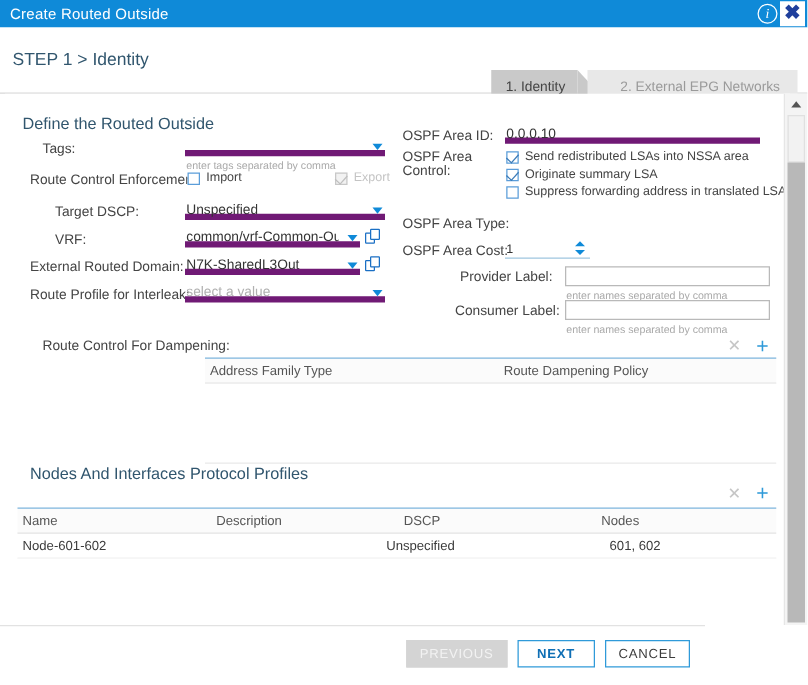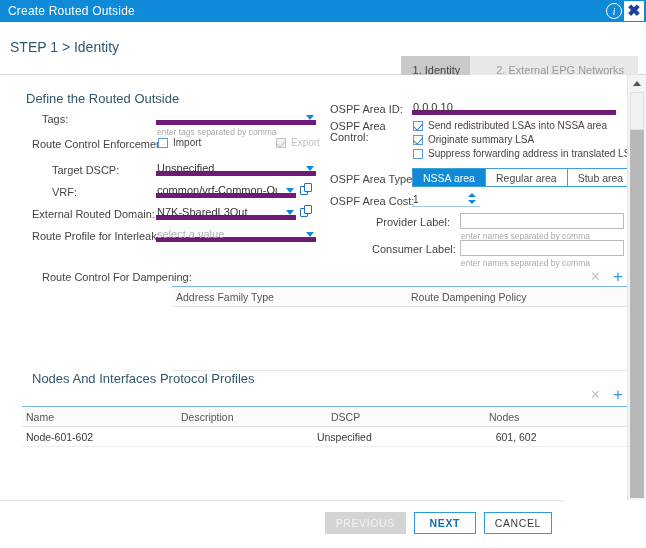--- a/index.html
+++ b/index.html
@@ -109,27 +109,27 @@
     right: -13px; top: 0;
     width: 0; height: 0;
     border-top: 14px solid transparent;
     border-bottom: 14px solid transparent;
     border-left: 13px solid #c9c9c9;
   }
   .wz-inactive {
     background: #e8e8e8;
     color: #9a9a9a;
     padding: 0 14px 0 26px;
-    margin-left: 0;
+    margin-left: 8px;
   }
 
   
   .content {
     position: absolute;
-    left: 12px; top: 75px;
+    left: 4px; top: 75px;
     width: 628px; height: 425px;
     background: #ffffff;
     overflow: hidden;
   }
 
   .section-title {
     position: absolute;
     font-size: 13px;
     color: #31566e;
   }
@@ -516,25 +516,20 @@
   <div class="cbx checked" style="left:401px; top:46px;"></div>
   <div class="cbx-label" style="left:416px; top:45px;">Send redistributed LSAs into NSSA area</div>
 
   <div class="cbx checked" style="left:401px; top:60px;"></div>
   <div class="cbx-label" style="left:416px; top:59px;">Originate summary LSA</div>
 
   <div class="cbx" style="left:401px; top:74px;"></div>
   <div class="cbx-label" style="left:416px; top:73px;">Suppress forwarding address in translated LSA</div>
 
   <div class="row-label" style="left:318px; top:98px; width:78px;">OSPF Area Type:</div>
-  <div class="segmented" style="left:400px; top:93px;">
-    <div class="seg active">NSSA area</div>
-    <div class="seg">Regular area</div>
-    <div class="seg">Stub area</div>
-  </div>
 
   <div class="row-label" style="left:318px; top:120px; width:78px;">OSPF Area Cost:</div>
   <div class="spinner" style="left:400px; top:117px; width:68px;">
     <span class="val">1</span>
     <span class="spin-up"></span>
     <span class="spin-dn"></span>
   </div>
 
   <div class="row-label" style="left:364px; top:141px; width:80px;">Provider Label:</div>
   <div class="boxinput" style="left:448px; top:138px; width:164px;"></div>

